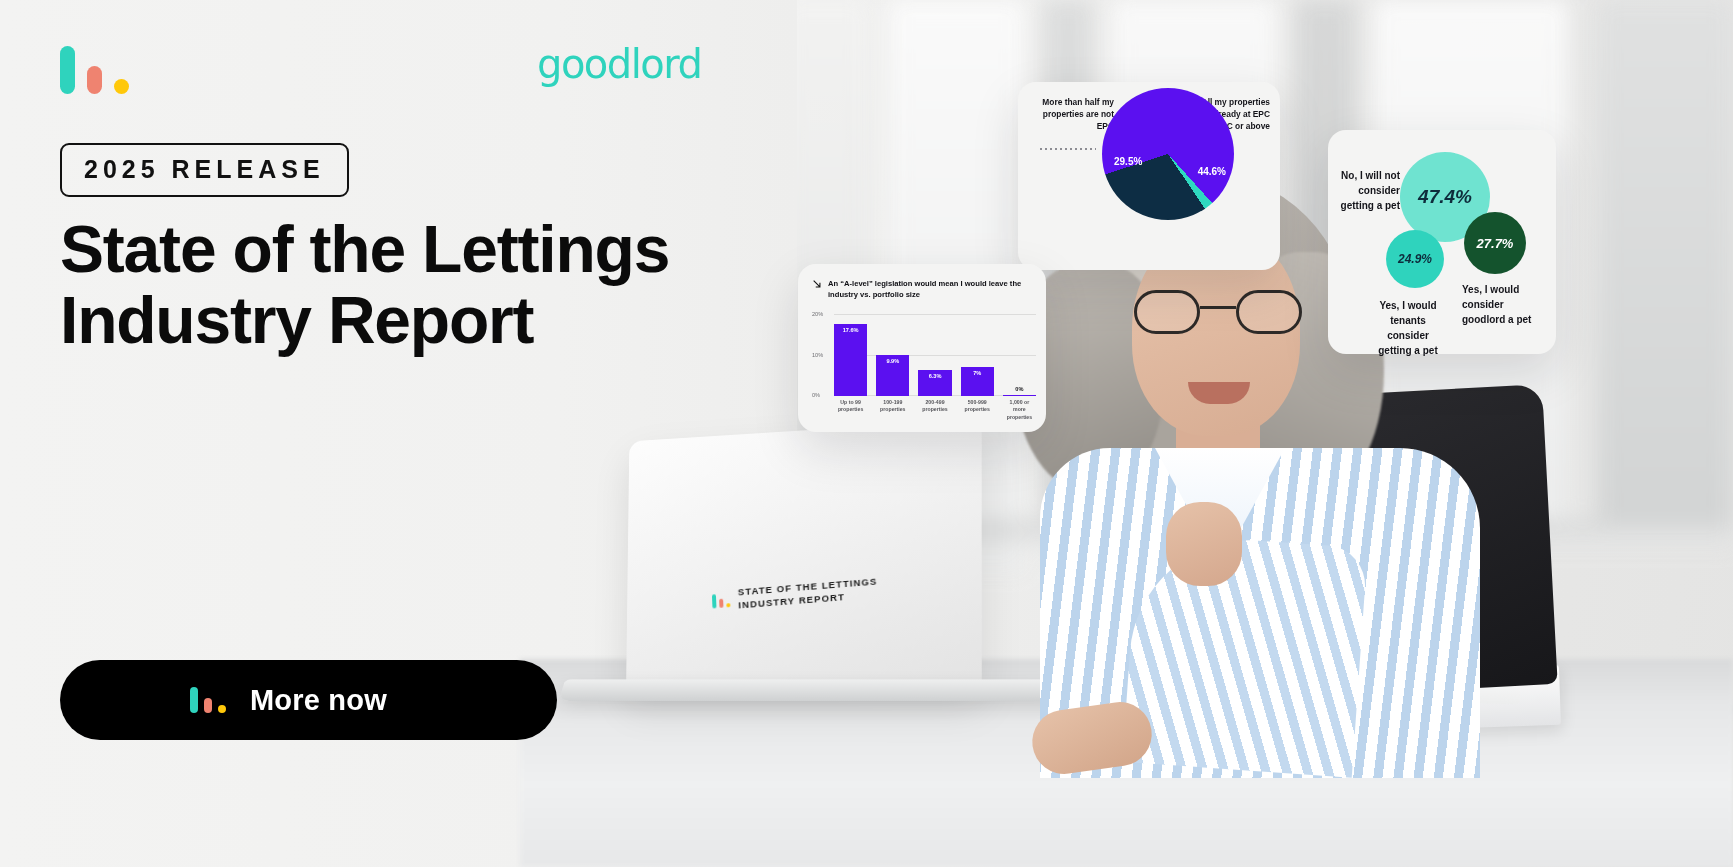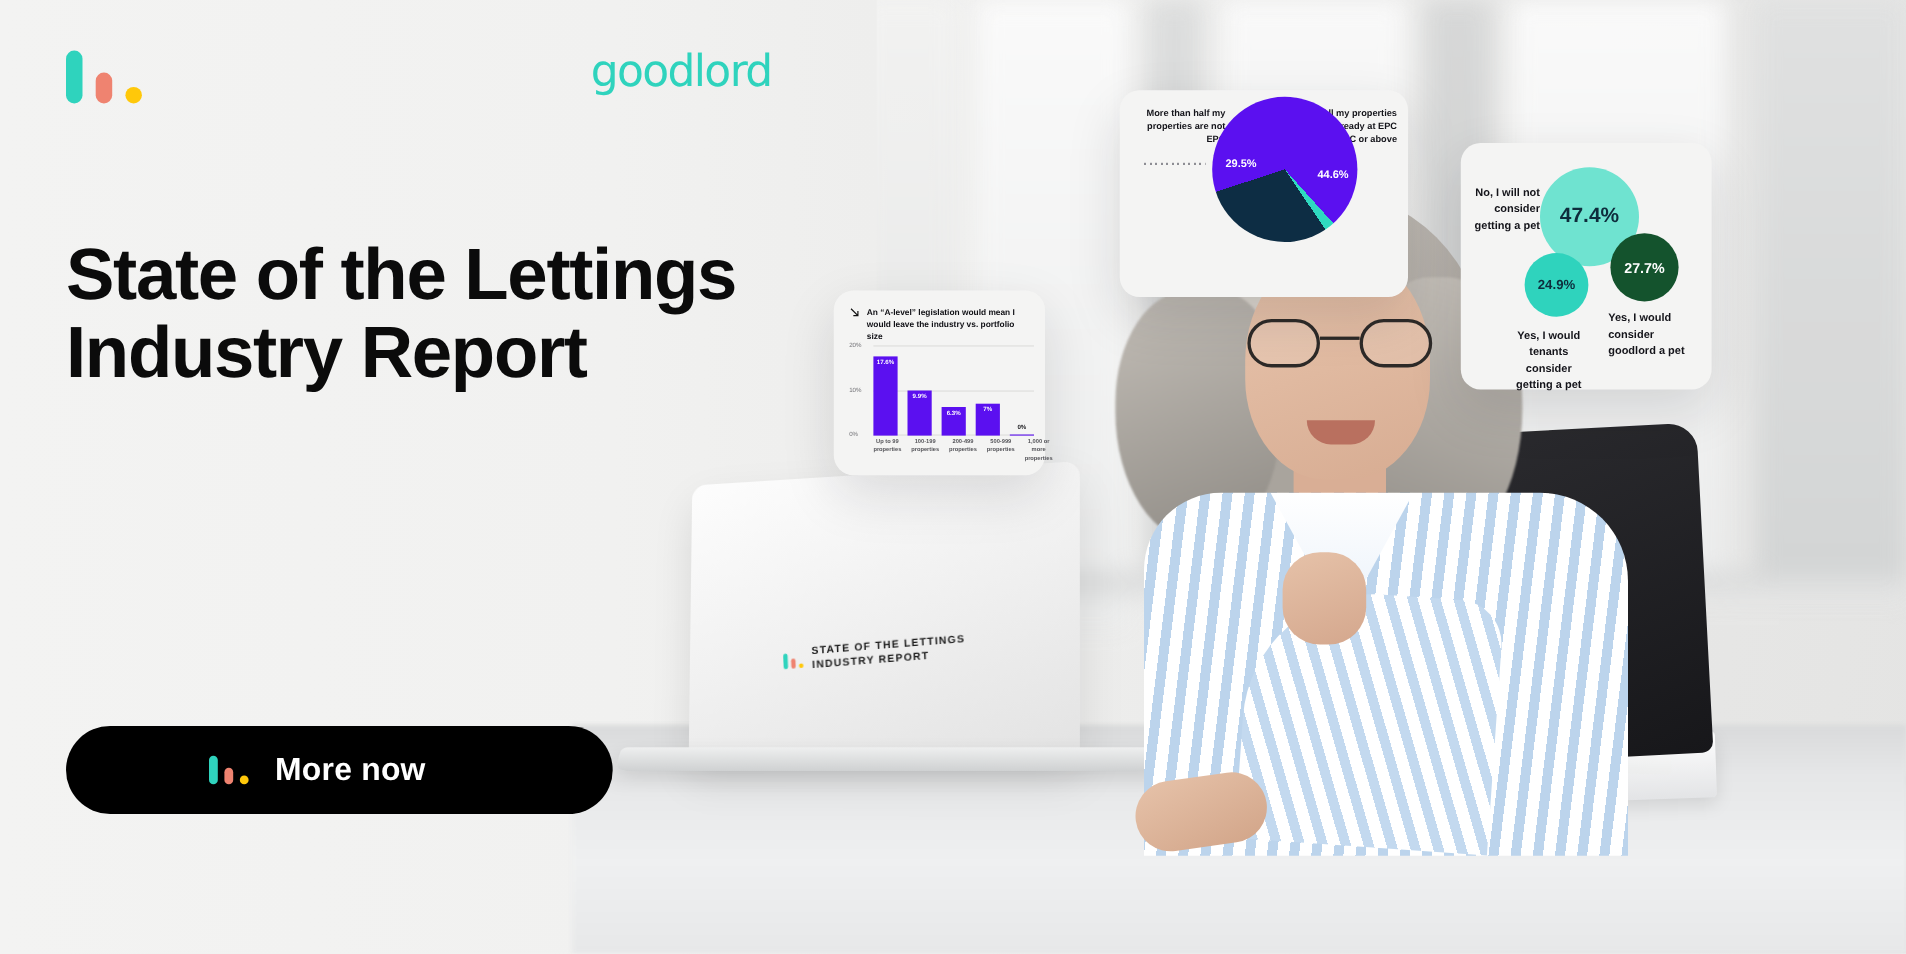--- a/index.html
+++ b/index.html
@@ -193,46 +193,46 @@
   .pie-lbl.r { right:10px; top:14px; width:78px; }
   .pie-wrap { position:absolute; left:84px; top:6px; width:132px; height:132px; }
   .pie {
     position:absolute; inset:0; border-radius:50%;
     background:conic-gradient(
       #5b10f0 0deg 138deg,
       #2fd9c0 138deg 146deg,
       #0d2d44 146deg 252deg,
       #5b10f0 252deg 360deg);
   }
-  .pie-val { position:absolute; font-size:10px; font-weight:700; color:#fff; }
+  .pie-val { position:absolute; font-size:10px; font-weight:700; color:#fff;margin-top:12px; }
   .pie-val.v1 { left:12px;  top:56px; }
   .pie-val.v2 { right:8px;  top:66px; }
   .dots { position:absolute; left:22px; top:66px; width:56px; height:2px;
           background:repeating-linear-gradient(90deg,#8d8d93 0 2px,transparent 2px 5px); }
 
   
-  .card-bar { left:758px; top:264px; width:192px; height:168px;padding-left:48px; }
+  .card-bar { left:798px; top:264px; width:248px; height:168px;padding-left:48px; }
   .bar-head { position:absolute; left:14px; top:14px; right:12px; display:flex; gap:6px; }
   .arrow-ic { width:10px; height:10px; flex:none; margin-top:1px; }
   .bar-title { font-size:7.6px; line-height:1.45; font-weight:700; color:#0f0f14; }
   .plot { position:absolute; left:36px; top:50px; right:10px; bottom:36px; }
   .gl { position:absolute; left:0; right:0; height:1px; background:#dcdcdb; }
   .yl { position:absolute; left:-22px; font-size:5.6px; color:#6f6f73; transform:translateY(-3px); }
   .bars { position:absolute; left:0; right:0; bottom:0; top:0; display:flex; align-items:flex-end; gap:9px; }
   .bcol { flex:1; display:flex; flex-direction:column; justify-content:flex-end; align-items:center; height:100%; }
   .bar { width:100%; background:#5b10f0; position:relative; }
   .bval { position:absolute; top:3px; left:0; right:0; text-align:center; font-size:5.6px; font-weight:700; color:#fff; }
   .bval.out { top:-9px; color:#141418; }
   .xlabs { position:absolute; left:36px; right:10px; bottom:10px; display:flex; gap:9px; }
   .xl { flex:1; text-align:center; font-size:5.2px; line-height:1.5; color:#55555a; font-weight:600; }
 
   
   .card-bub { left:1328px; top:130px; width:228px; height:224px; }
   .bub { position:absolute; border-radius:50%; display:flex; align-items:center; justify-content:center;
-         font-weight:700; }
+         font-weight:700;font-style:italic; }
   .bub.b1 { left:72px; top:22px;  width:90px; height:90px; background:#6fe3d0; color:#0e2c3c; font-size:19px; }
   .bub.b2 { left:136px; top:82px; width:62px; height:62px; background:#14532d; color:#fff; font-size:13px; }
   .bub.b3 { left:58px;  top:100px; width:58px; height:58px; background:#2fd3bd; color:#0e2c3c; font-size:12px; }
   .bub-lbl { position:absolute; font-size:10px; line-height:1.5; font-weight:600; color:#14141a; }
   .bub-lbl.t1 { left:10px;  top:38px;  width:62px; text-align:right; }
   .bub-lbl.t2 { left:44px;  top:168px; width:72px; text-align:center; }
   .bub-lbl.t3 { left:134px; top:152px; width:76px; text-align:left; }
 </style>
 </head>
 <body>
@@ -373,20 +373,21 @@
   </div>
 
   <div class="left">
 
     <div class="logo-marks">
       <span class="mark a" style="background:#2fd3bd"></span>
       <span class="mark b" style="background:#ef8370"></span>
       <span class="mark c" style="background:#ffc80a"></span>
     </div>
 
+    <div class="release-pill">2025 RELEASE</div>
 
     <h1 class="headline">
       <span>State of the Lettings</span><br>
       <span>Industry Report</span>
     </h1>
 
 
     <div class="cta">
       <span class="cta-marks">
         <span class="m a" style="background:#2fd3bd"></span>

